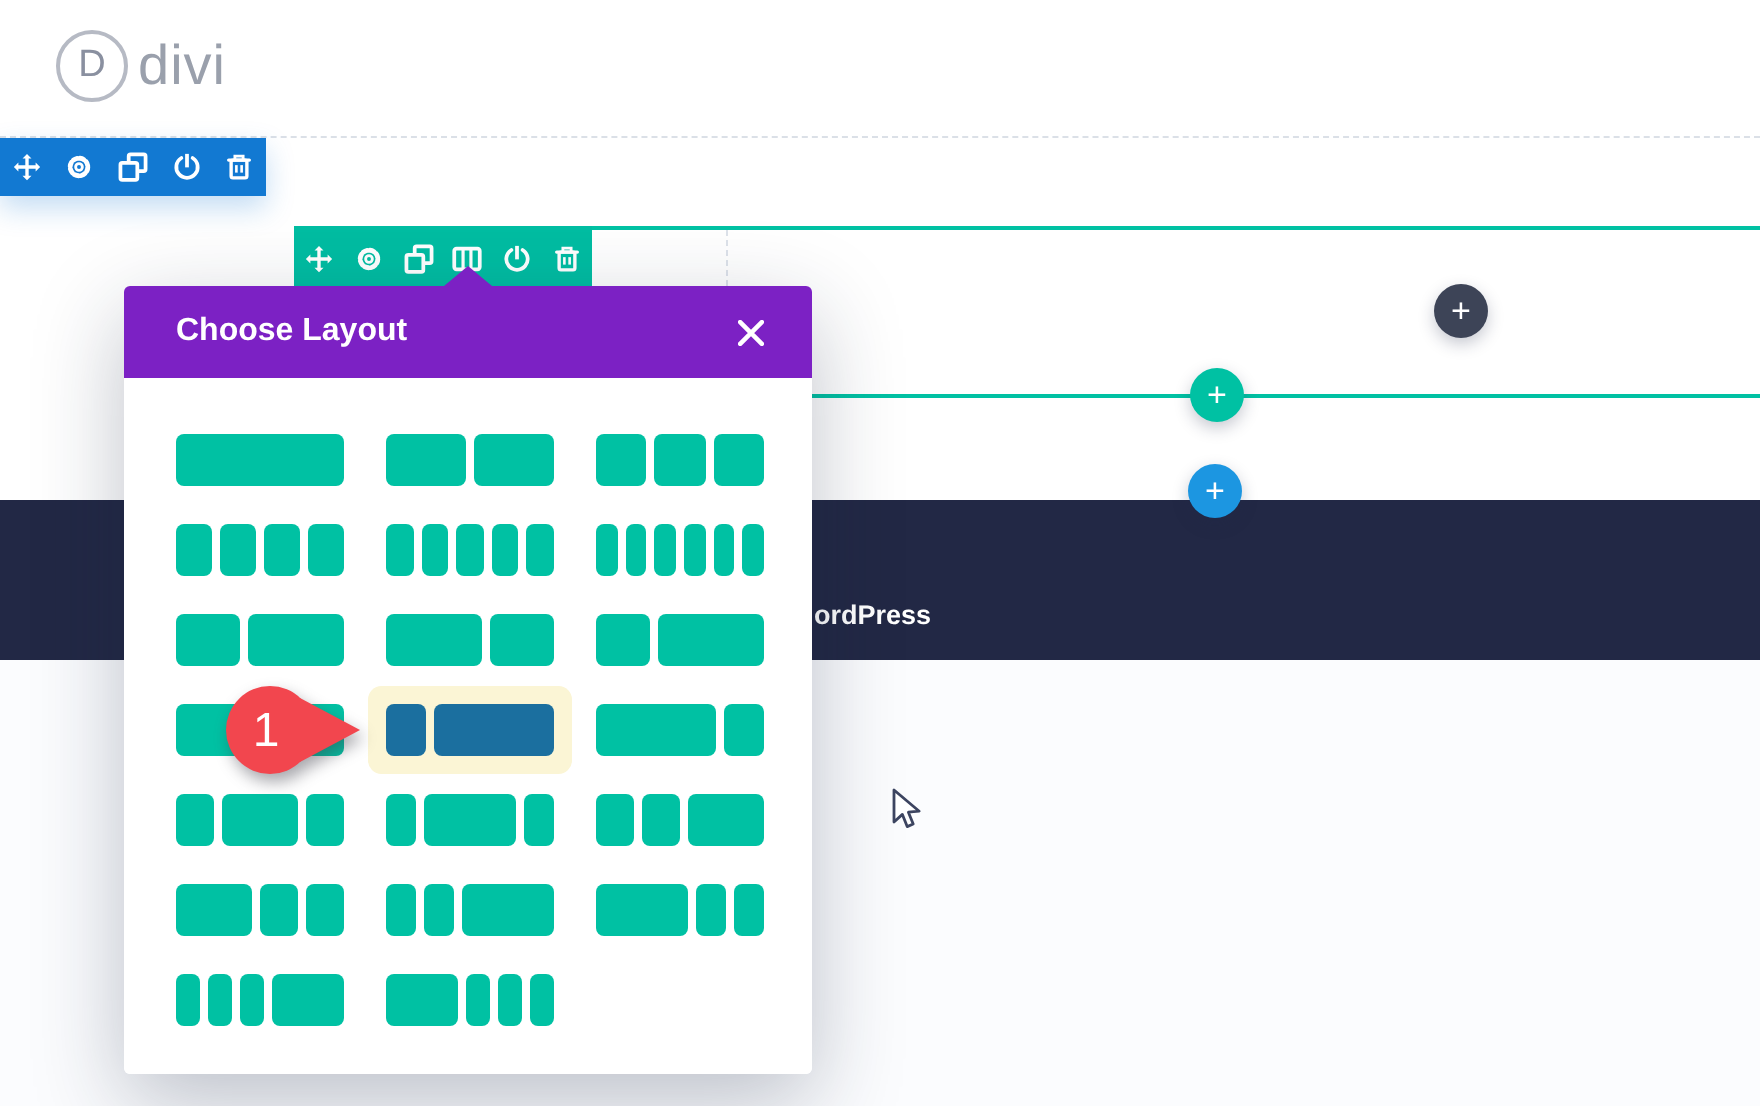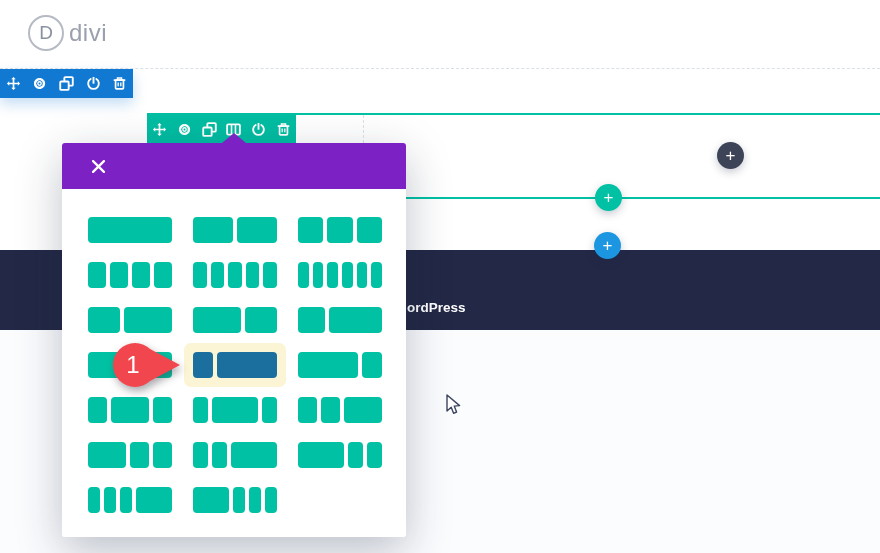--- a/index.html
+++ b/index.html
@@ -4,21 +4,21 @@
 <style>
   html,body{margin:0;padding:0;}
   body{font-family:"Liberation Sans",sans-serif;background:#fff;}
   .stage{position:relative;width:880px;height:553px;overflow:hidden;background:#fff;}
 
   
   .topbar{position:absolute;left:0;top:0;width:880px;height:64px;background:#fff;z-index:4;}
   .logo{position:absolute;left:28px;top:15px;display:flex;align-items:center;gap:5px;}
   .logo-circle{width:32px;height:32px;border:2px solid #b6bac4;border-radius:50%;
     display:flex;align-items:center;justify-content:center;color:#8a90a0;font-size:19px;font-weight:400;}
-  .logo-text{color:#9aa0ac;font-size:24px;font-weight:400;letter-spacing:.5px;}
+  .logo-text{color:#9aa0ac;font-size:28px;font-weight:400;letter-spacing:.5px;}
   .section-sep{position:absolute;left:0;top:68px;width:880px;border-top:1px dashed rgba(175,186,202,.45);z-index:2;}
 
   
   .hline{position:absolute;height:2px;background:#00c1a3;z-index:5;}
   .vdash{position:absolute;width:0;border-left:1px dashed #dde2ea;z-index:3;}
   .navybar{position:absolute;left:0;top:250px;width:880px;height:80px;z-index:2;}
   .navybar-text{position:absolute;left:407px;top:261px;color:#fff;font-size:13.5px;font-weight:700;z-index:3;margin-top:39px;}
   .bottom-area{position:absolute;left:0;top:330px;width:880px;height:223px;background:#fbfcfe;z-index:1;}
 
   
@@ -154,20 +154,21 @@
       </span>
     </div>
 
   <div class="add-circle add-dark" style="background: rgb(61, 68, 87);">+</div>
   <div class="add-circle add-teal" style="background: rgb(0, 193, 163);">+</div>
   <div class="add-circle add-blue" style="background: rgb(28, 150, 225);">+</div>
 
   <div class="modal">
     <div class="modal-header" style="background: rgb(124, 33, 196);">
       <div class="notch" style="border-bottom: 10px solid rgb(124, 33, 196);"></div>
+      <span class="modal-title">Choose Layout</span>
       <button class="modal-close" aria-label="close">
         <svg width="13" height="13" viewBox="0 0 12 12">
             <path d="M1 1 L11 11 M11 1 L1 11" stroke="#fff" stroke-width="2.1" stroke-linecap="round" fill="none"></path>
           </svg>
       </button>
     </div>
     <div class="modal-body">
       <div class="grid">
           <div class="option">
             <div class="block" style="flex-grow: 4; background: rgb(0, 193, 163);"></div>

